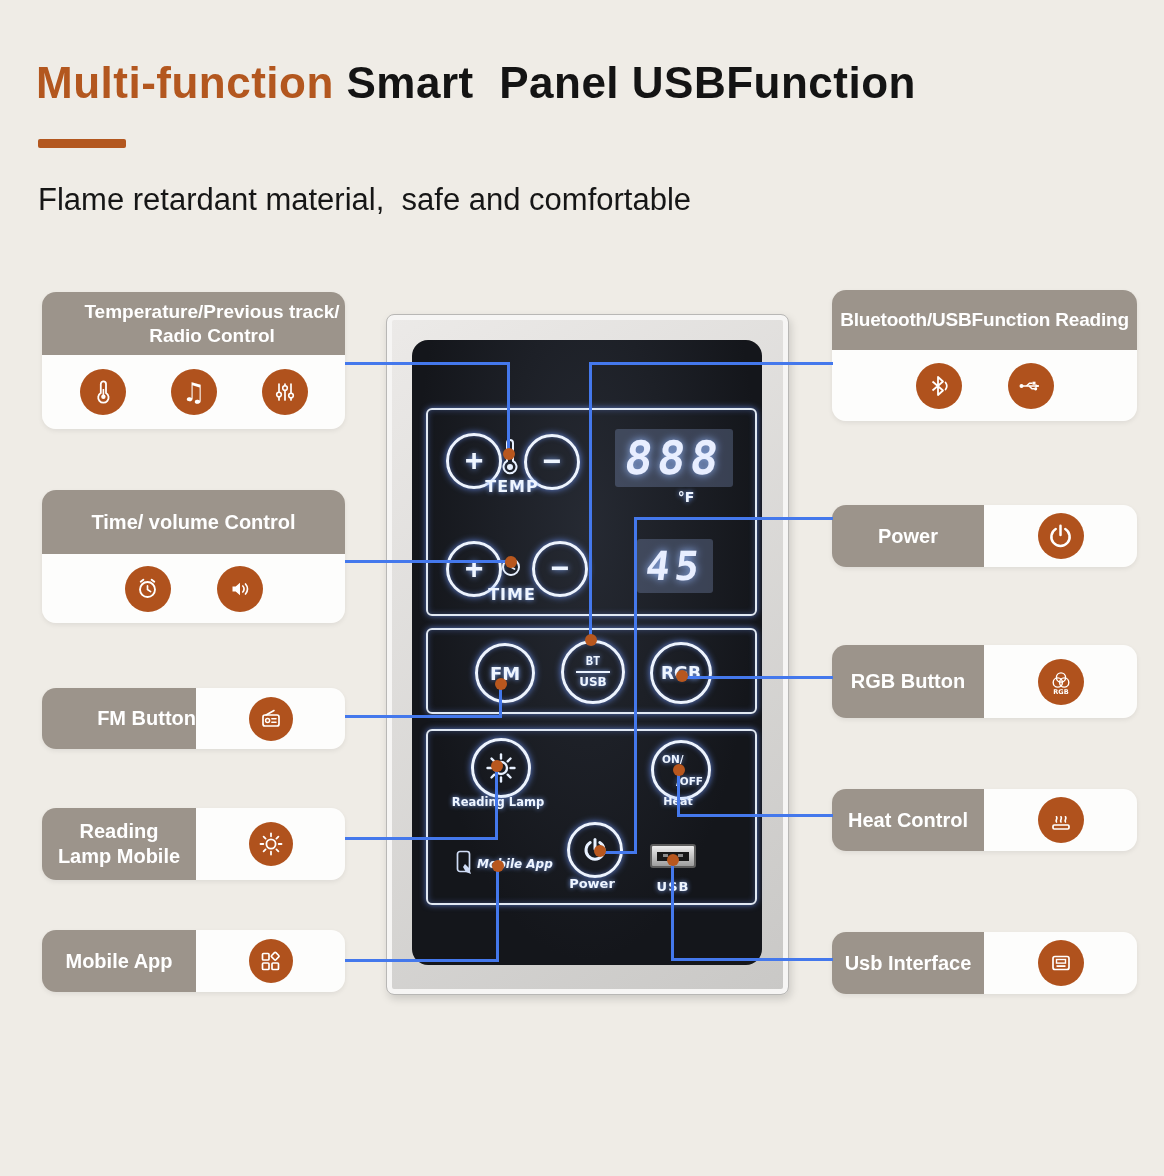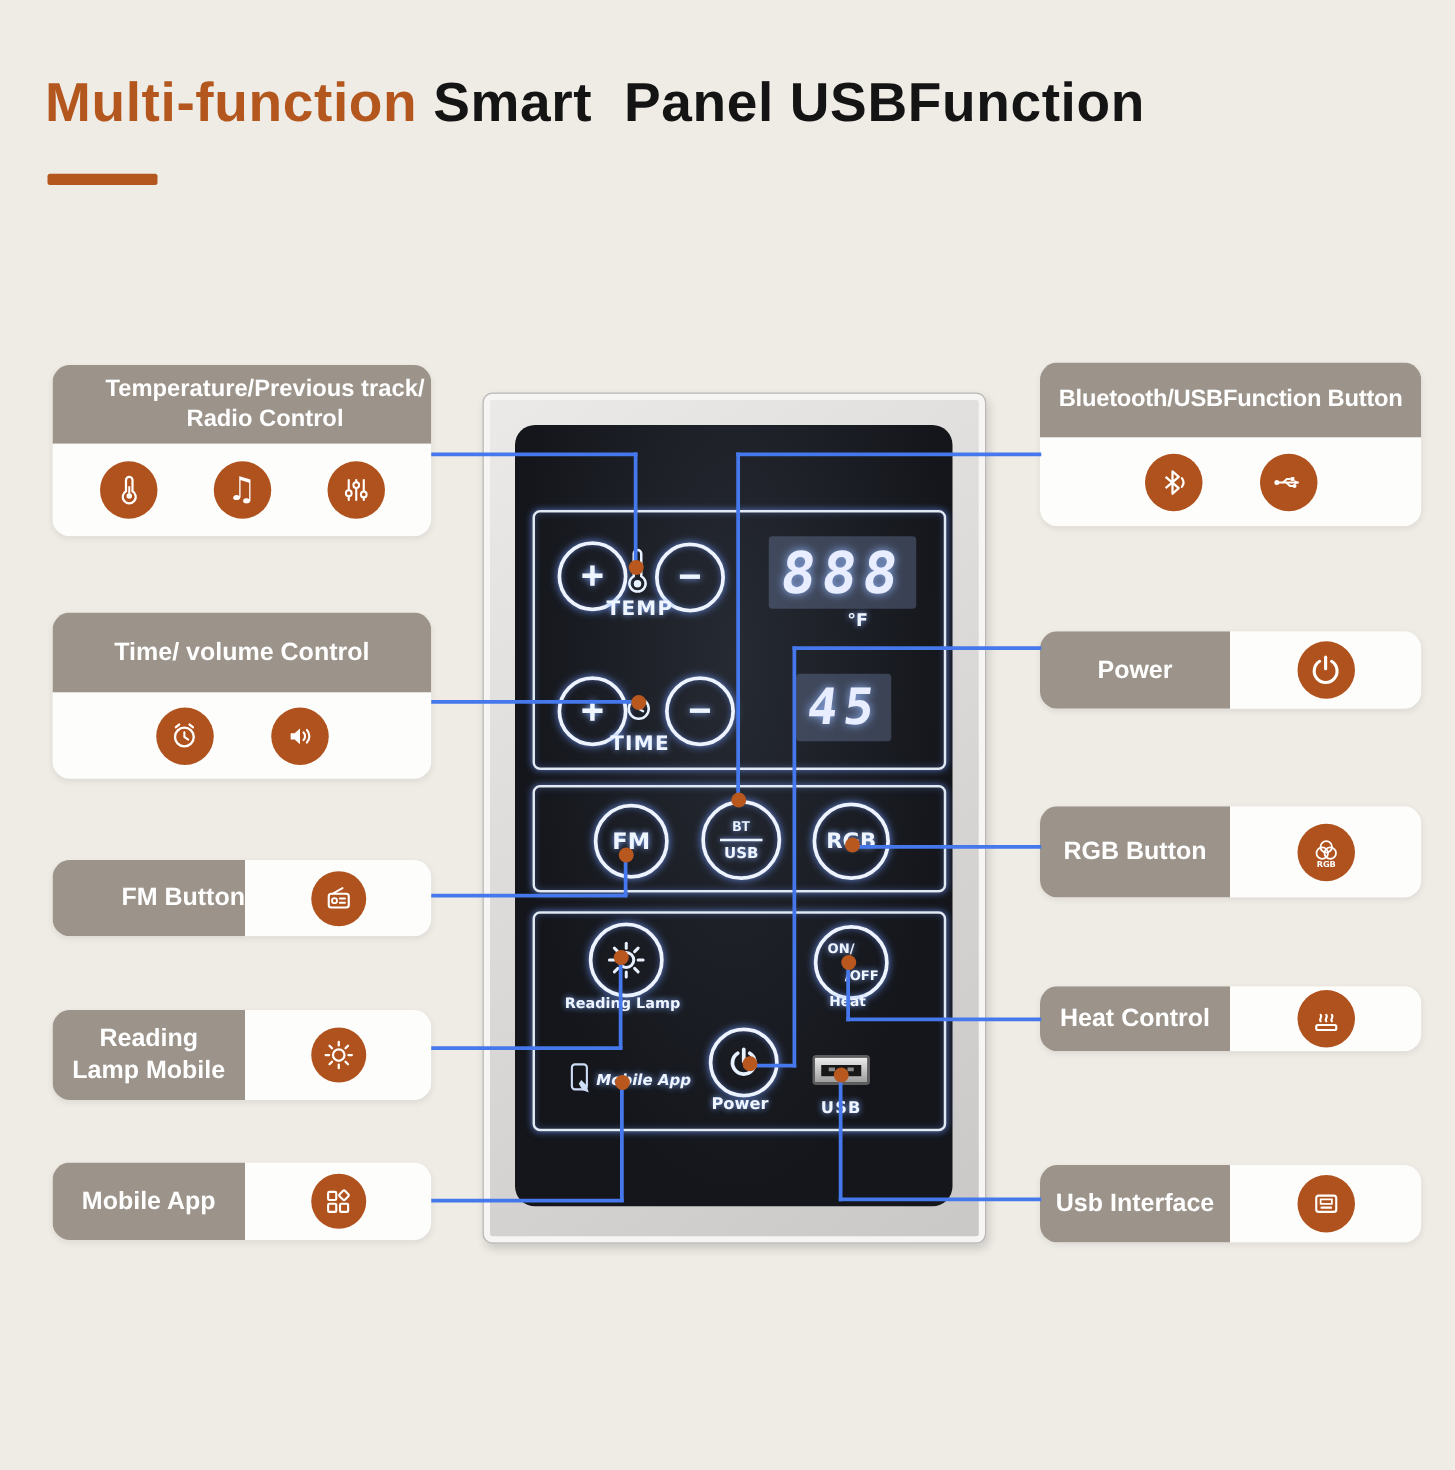--- a/index.html
+++ b/index.html
@@ -44,20 +44,21 @@
   .btusb-divider{width:34px;border-top:2px solid #edf4ff;margin:2px 0;box-shadow:0 0 4px rgba(130,170,255,.9);}
   svg{display:block;}
 </style>
 </head>
 <body>
 
 <div class="canvas">
 
   <div class="title"><span class="hl">Multi-function</span><span class="rest"> Smart  Panel USBFunction</span></div>
   <div class="underline"></div>
+  <div class="subtitle">Flame retardant material,  safe and comfortable</div>
 
   <div class="frame"></div>
   <div class="blackpanel"></div>
 
   <div class="sec" style="left:426px;top:408px;width:327px;height:204px;"></div>
   <div class="sec" style="left:426px;top:628px;width:327px;height:82px;"></div>
   <div class="sec" style="left:426px;top:729px;width:327px;height:172px;"></div>
 
   <div class="pbtn" style="left:446px;top:433px;width:50px;height:50px;">
       <span class="sign">+</span>
@@ -254,21 +255,21 @@
               <rect x="14" y="14" width="6.5" height="6.5" rx="1"></rect>
               <rect x="14.2" y="4.2" width="6" height="6" rx="1" transform="rotate(45 17.2 7.2)"></rect>
             </g>
           </svg>
       </div>
     </div>
   </div>
 
   <div class="card" style="left:832px;top:290px;width:305px;height:131px;">
     <div class="card-header" style="height:60px;font-size:19px;letter-spacing:-0.2px;">
-      <span>Bluetooth/USBFunction Button</span>
+      <span>Bluetooth/USBFunction Reading</span>
     </div>
     <div class="card-body" style="height:71px;gap:46px;">
       <div class="icon-circle">
         <svg width="26" height="26" viewBox="0 0 26 26">
             <path d="M6.5 8.5L17 17.5 12 22V4l5 4.5L6.5 17.5" fill="none" stroke="#fff" stroke-width="1.8" stroke-linejoin="round"></path>
             <path d="M19.5 9.5a5.8 5.8 0 0 1 0 7" fill="none" stroke="#fff" stroke-width="1.7" stroke-linecap="round"></path>
           </svg>
       </div>
       <div class="icon-circle">
         <svg width="28" height="28" viewBox="0 0 28 28">
@@ -309,21 +310,21 @@
               <circle cx="15" cy="10.5" r="4.6"></circle>
               <circle cx="11.8" cy="15.5" r="4.6"></circle>
               <circle cx="18.2" cy="15.5" r="4.6"></circle>
             </g>
             <text x="15" y="26.5" font-size="6.5" text-anchor="middle" fill="#fff" font-family="DejaVu Sans" font-weight="bold">RGB</text>
           </svg>
       </div>
     </div>
   </div>
 
-  <div class="card split" style="left:832px;top:789px;width:305px;height:52px;">
+  <div class="card split" style="left:832px;top:789px;width:305px;height:62px;">
     <div class="split-left" style="width:152px;">
         <span>Heat Control</span>
       </div>
     <div class="split-right">
       <div class="icon-circle" style="width:46px;height:46px;">
         <svg width="26" height="26" viewBox="0 0 26 26">
             <rect x="5" y="18" width="16" height="4" rx="1.2" fill="none" stroke="#fff" stroke-width="1.7"></rect>
             <g fill="none" stroke="#fff" stroke-width="1.7" stroke-linecap="round">
               <path d="M8.5 15c-1.6-1.6 1.6-3 0-5.2"></path>
               <path d="M13 15c-1.6-1.6 1.6-3 0-5.2"></path>

